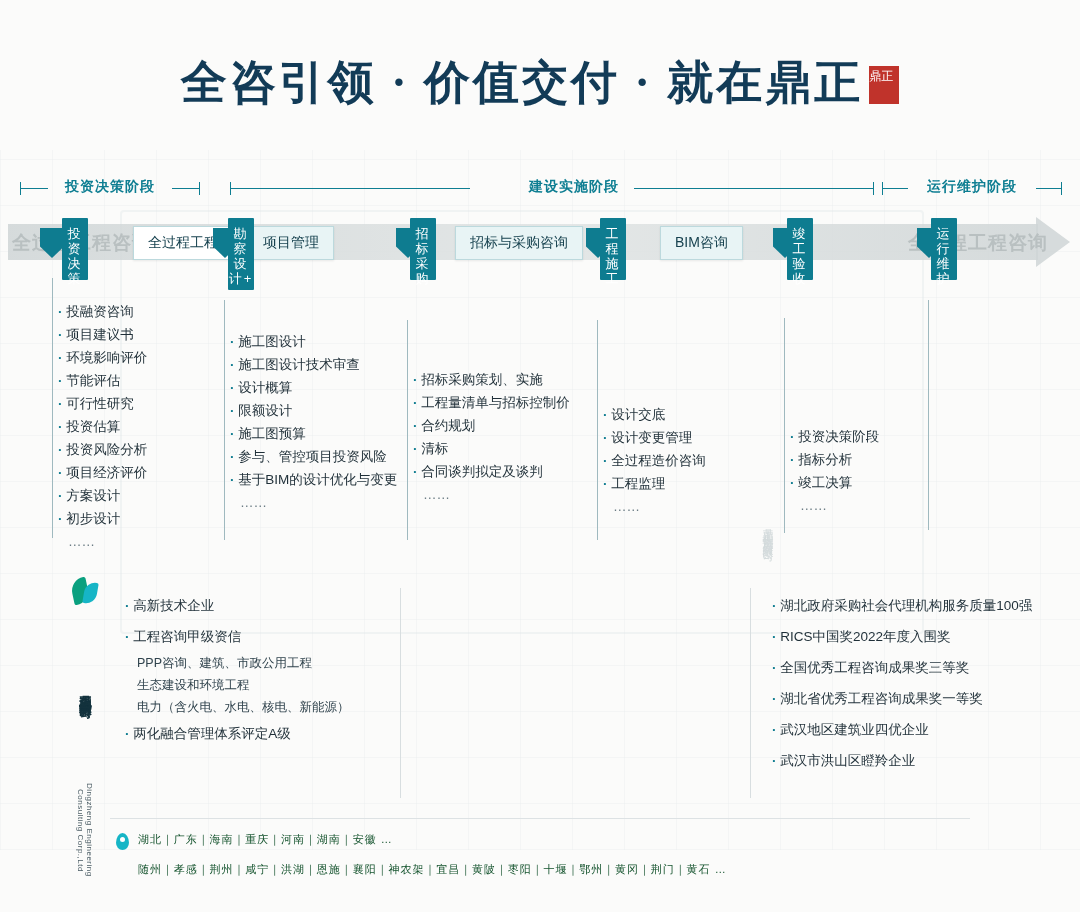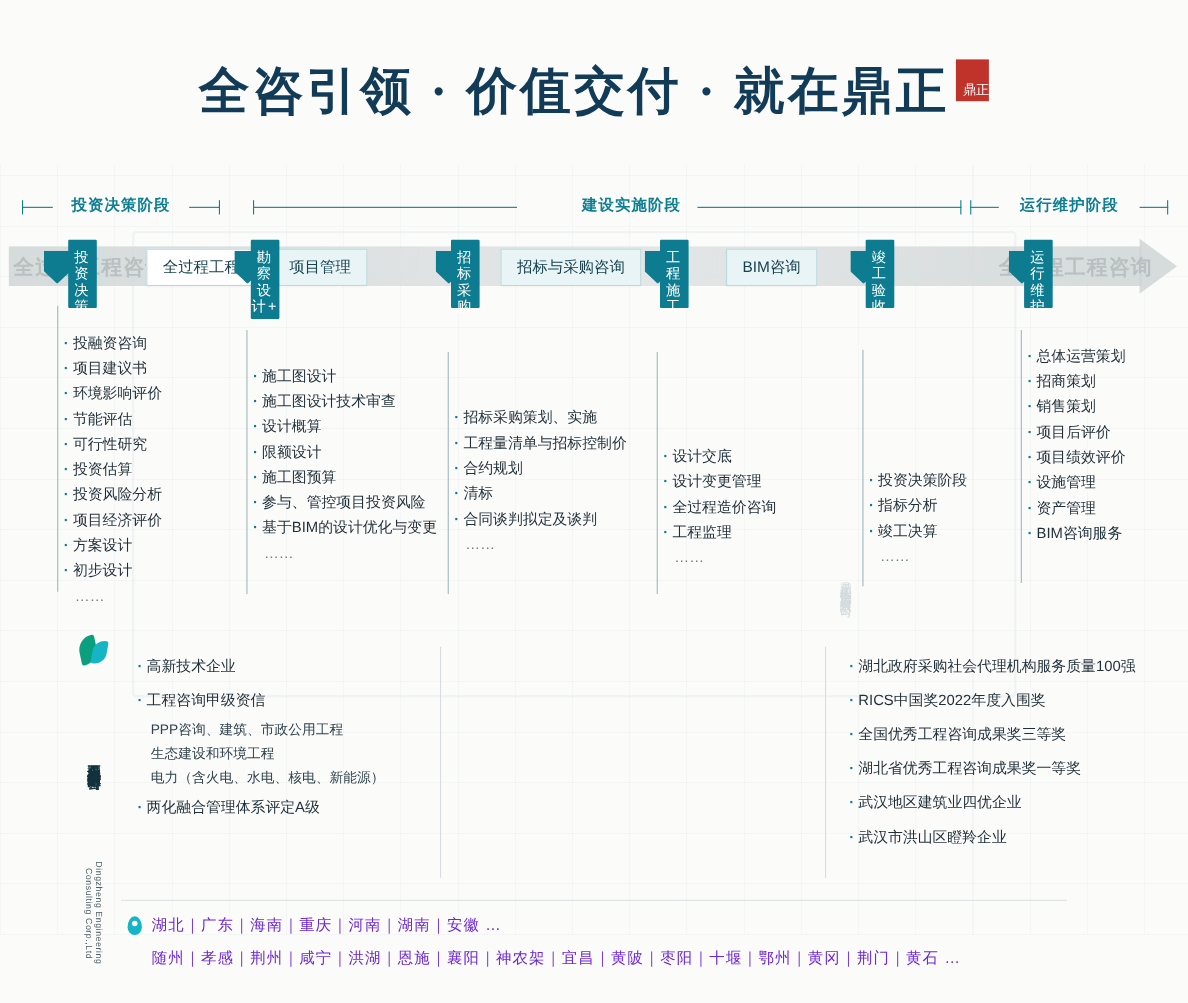--- a/index.html
+++ b/index.html
@@ -53,28 +53,28 @@
     font-weight: bold;
     letter-spacing: 3px;
     color: #123b57;
     display: inline-block;
     font-family: "Liberation Serif", serif;
   }
   #title-seal {
     display: inline-block;
     vertical-align: top;
     margin-left: 6px;
-    margin-top: 2px;
+    margin-top: 14px;
     width: 30px; height: 38px;
     background: #c0332b;
     color: #fff;
     font-size: 12px;
     line-height: 14px;
-    text-align: right;
-    padding-top: 20px;
+    text-align: left;
+    padding-top: 3px;
     box-sizing: border-box;
     font-family: "Liberation Serif", serif;
   }
 
   
   .stage-head {
     position: absolute;
     top: 178px;
     height: 22px;
     color: #0e7e92;
@@ -277,22 +277,22 @@
 
   
   #footer-rule {
     position: absolute;
     left: 110px; top: 818px;
     width: 860px; height: 1px;
     background: #dde2e4;
   }
   .footer-row {
     position: absolute;
-    font-size: 14px;
-    color: #6d28d9;
+    font-size: 11px;
+    color: #14532d;
     letter-spacing: 1px;
   }
   #pin-icon {
     position: absolute;
     left: 116px; top: 833px;
     width: 13px; height: 17px;
     background: #16b5c6;
     border-radius: 50% 50% 50% 50% / 58% 58% 42% 42%;
   }
   #pin-icon:after {
@@ -430,30 +430,20 @@
     <div class="dots">……</div>
   </div>
 
   <div class="bullets" style="left:790px; top:425px;">
     <div class="li">投资决策阶段</div>
     <div class="li">指标分析</div>
     <div class="li">竣工决算</div>
     <div class="dots">……</div>
   </div>
 
-  <div class="bullets" style="left:934px; top:312px;">
-    <div class="li">总体运营策划</div>
-    <div class="li">招商策划</div>
-    <div class="li">销售策划</div>
-    <div class="li">项目后评价</div>
-    <div class="li">项目绩效评价</div>
-    <div class="li">设施管理</div>
-    <div class="li">资产管理</div>
-    <div class="li">BIM咨询服务</div>
-  </div>
 
   <div class="ghost-vert" style="left:760px; top:520px;">鼎正工程咨询股份有限公司</div>
 
   <div id="logo-block">
     <div id="logo-mark">
       <div class="leaf"></div>
       <div class="leaf2"></div>
     </div>
     <div id="logo-cn">鼎正工程咨询股份有限公司</div>
     <div id="logo-en">Dingzheng Engineering Consulting Corp.,Ltd</div>

